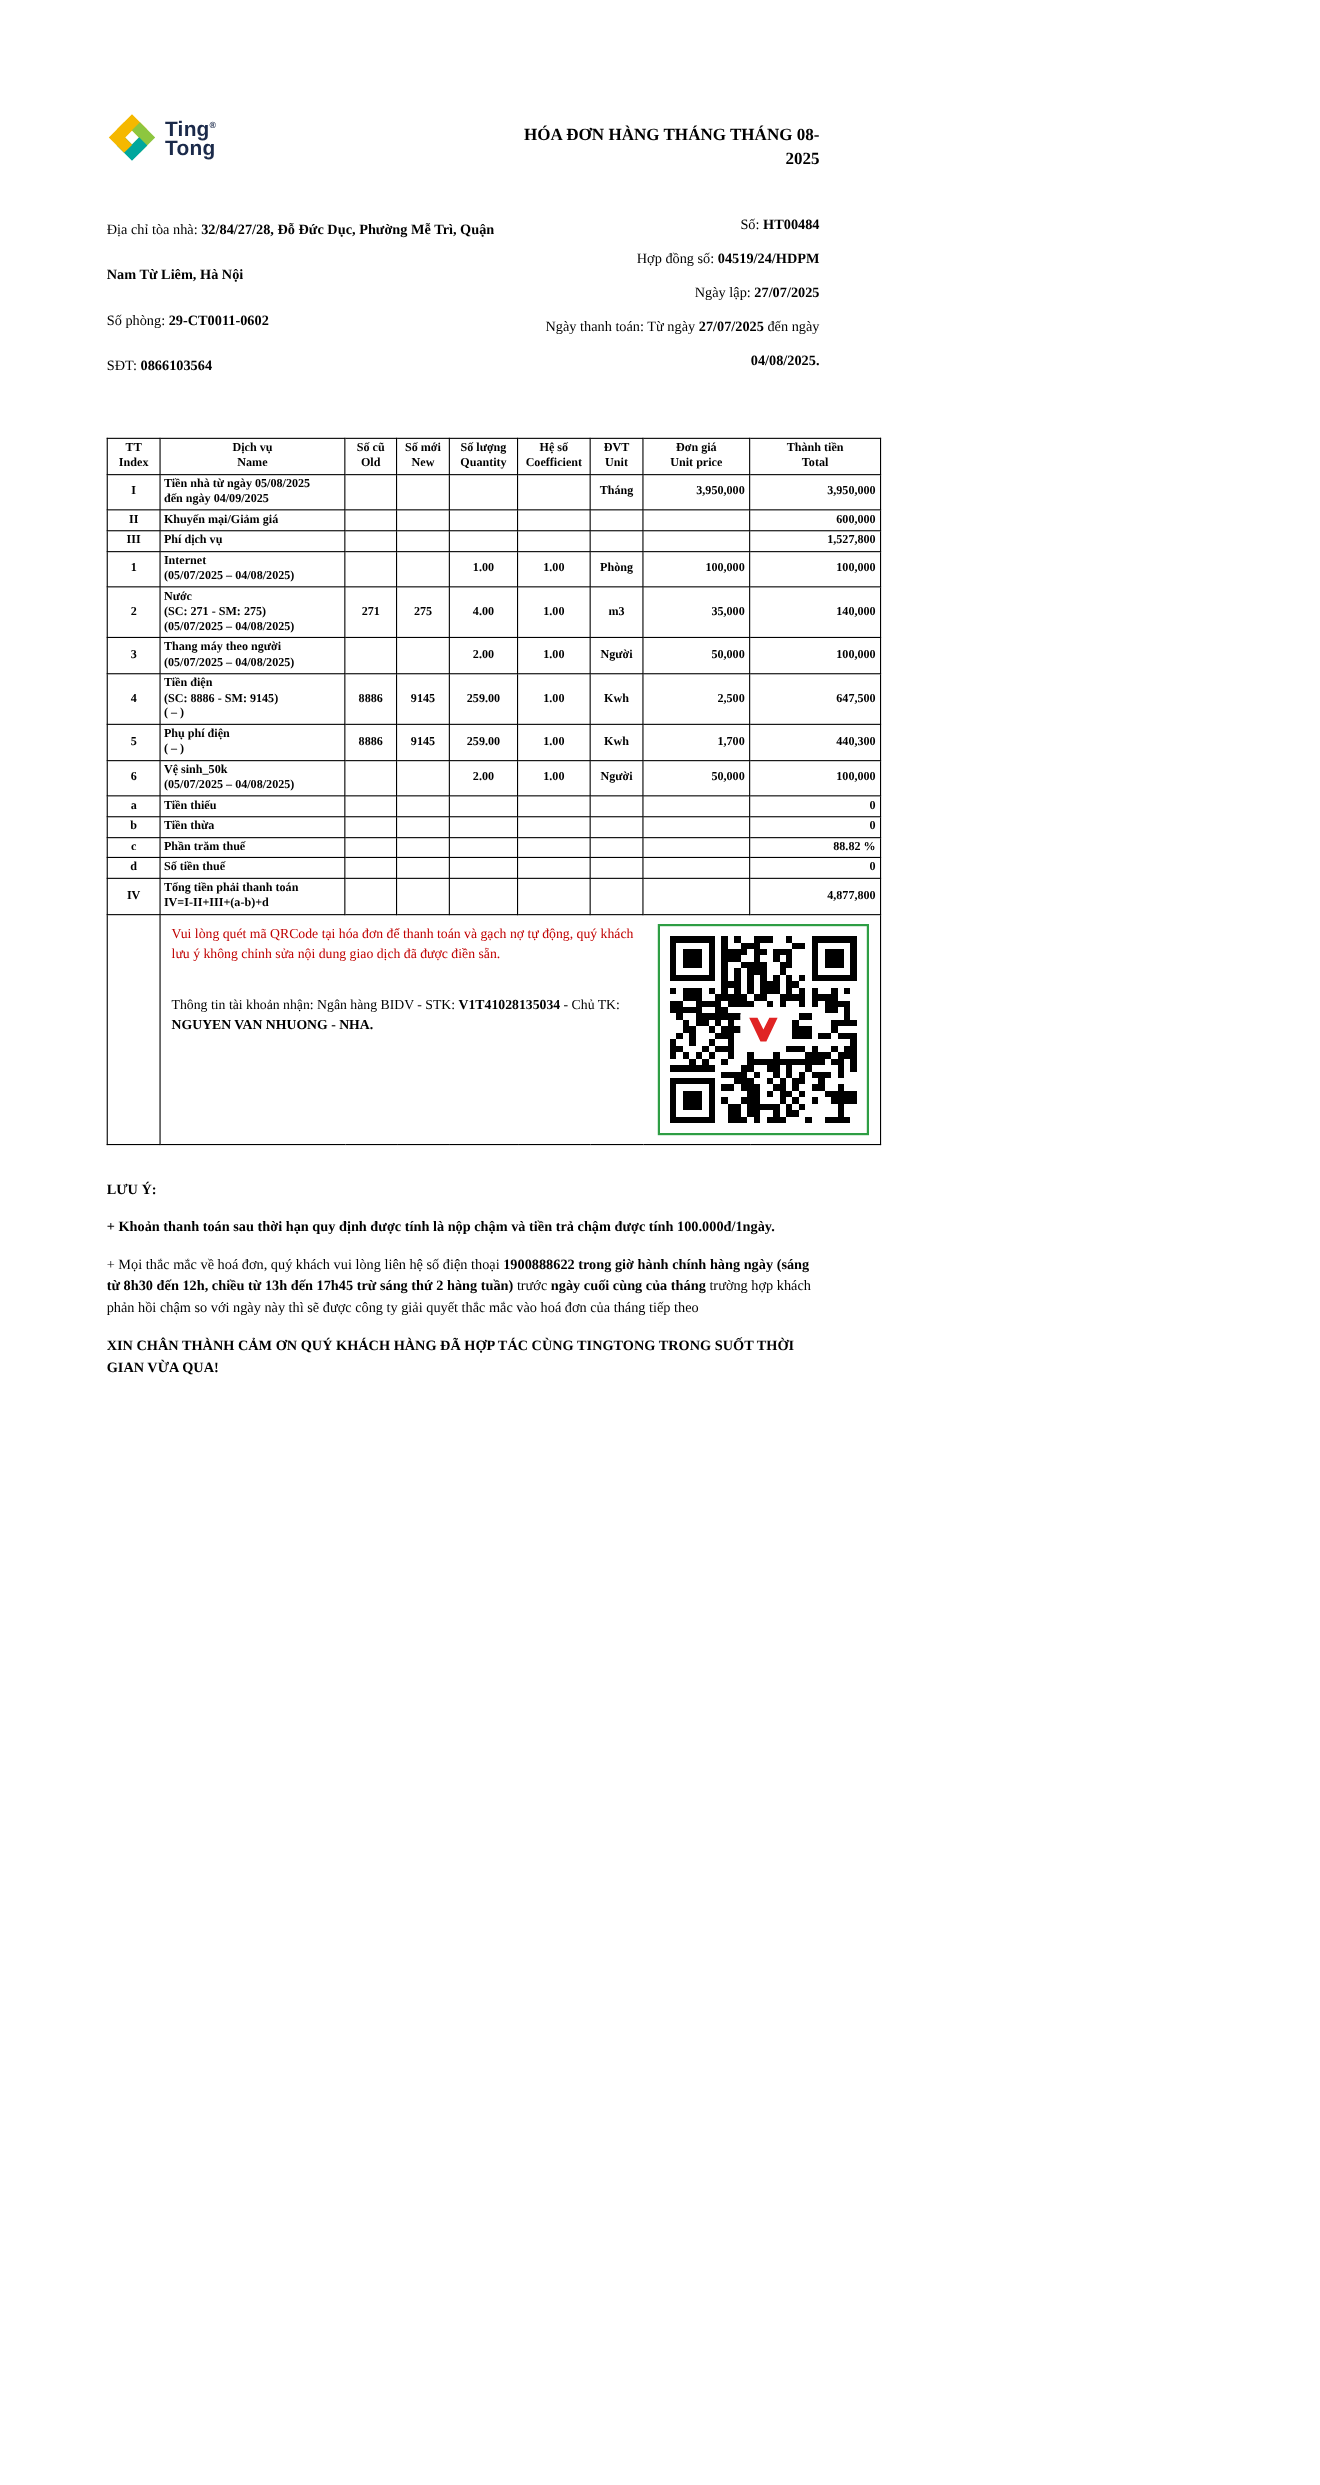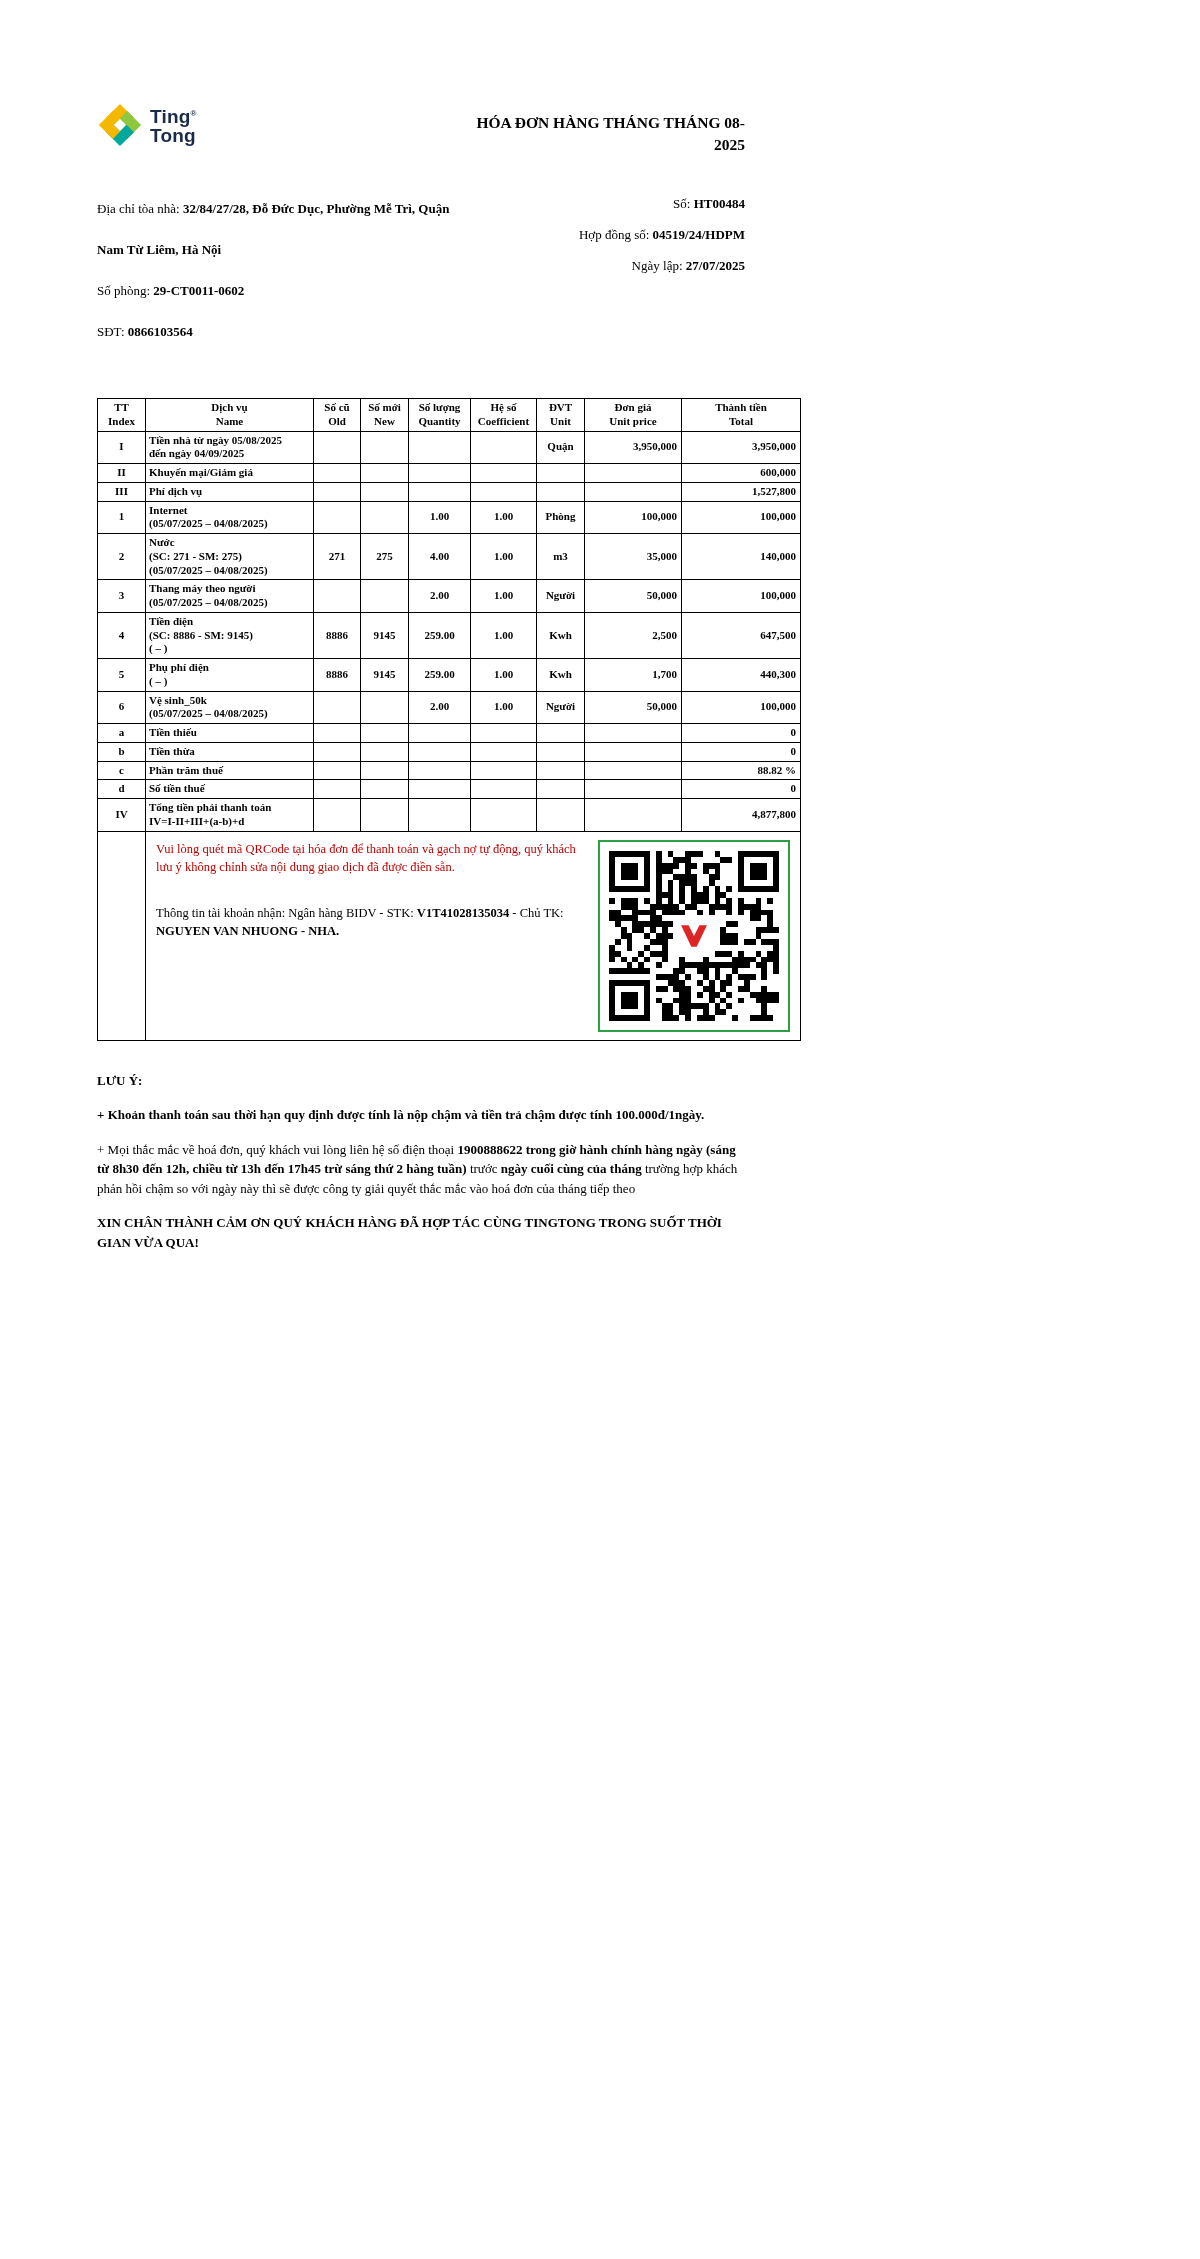--- a/index.html
+++ b/index.html
@@ -75,20 +75,21 @@
   <div class="info-row">
     <div class="info-left">
       <p><span>Địa chỉ tòa nhà: </span><b>32/84/27/28, Đỗ Đức Dục, Phường Mễ Trì, Quận Nam Từ Liêm, Hà Nội</b></p>
       <p><span>Số phòng: </span><b>29-CT0011-0602</b></p>
       <p><span>SĐT: </span><b>0866103564</b></p>
     </div>
     <div class="info-right">
       <p><span>Số: </span><b>HT00484</b></p>
       <p><span>Hợp đồng số: </span><b>04519/24/HDPM</b></p>
       <p><span>Ngày lập: </span><b>27/07/2025</b></p>
+      <p><span>Ngày thanh toán: Từ ngày </span><b>27/07/2025</b><span> đến ngày </span><b>04/08/2025.</b></p>
     </div>
   </div>
 
   <table>
     <colgroup>
       <col style="width:48px">
         <col style="width:168px">
         <col style="width:47px">
         <col style="width:48px">
         <col style="width:62px">
@@ -119,21 +120,21 @@
 Total</th>
     </tr>
     <tr>
           <td class="c-tt">I</td>
           <td class="c-name">Tiền nhà từ ngày 05/08/2025
 đến ngày 04/09/2025</td>
           <td class="c-mid"></td>
           <td class="c-mid"></td>
           <td class="c-mid"></td>
           <td class="c-mid"></td>
-          <td class="c-mid">Quận</td>
+          <td class="c-mid">Tháng</td>
           <td class="c-num">3,950,000</td>
           <td class="c-num">3,950,000</td>
         </tr>
     <tr>
           <td class="c-tt">II</td>
           <td class="c-name">Khuyến mại/Giảm giá</td>
           <td class="c-mid"></td>
           <td class="c-mid"></td>
           <td class="c-mid"></td>
           <td class="c-mid"></td>

